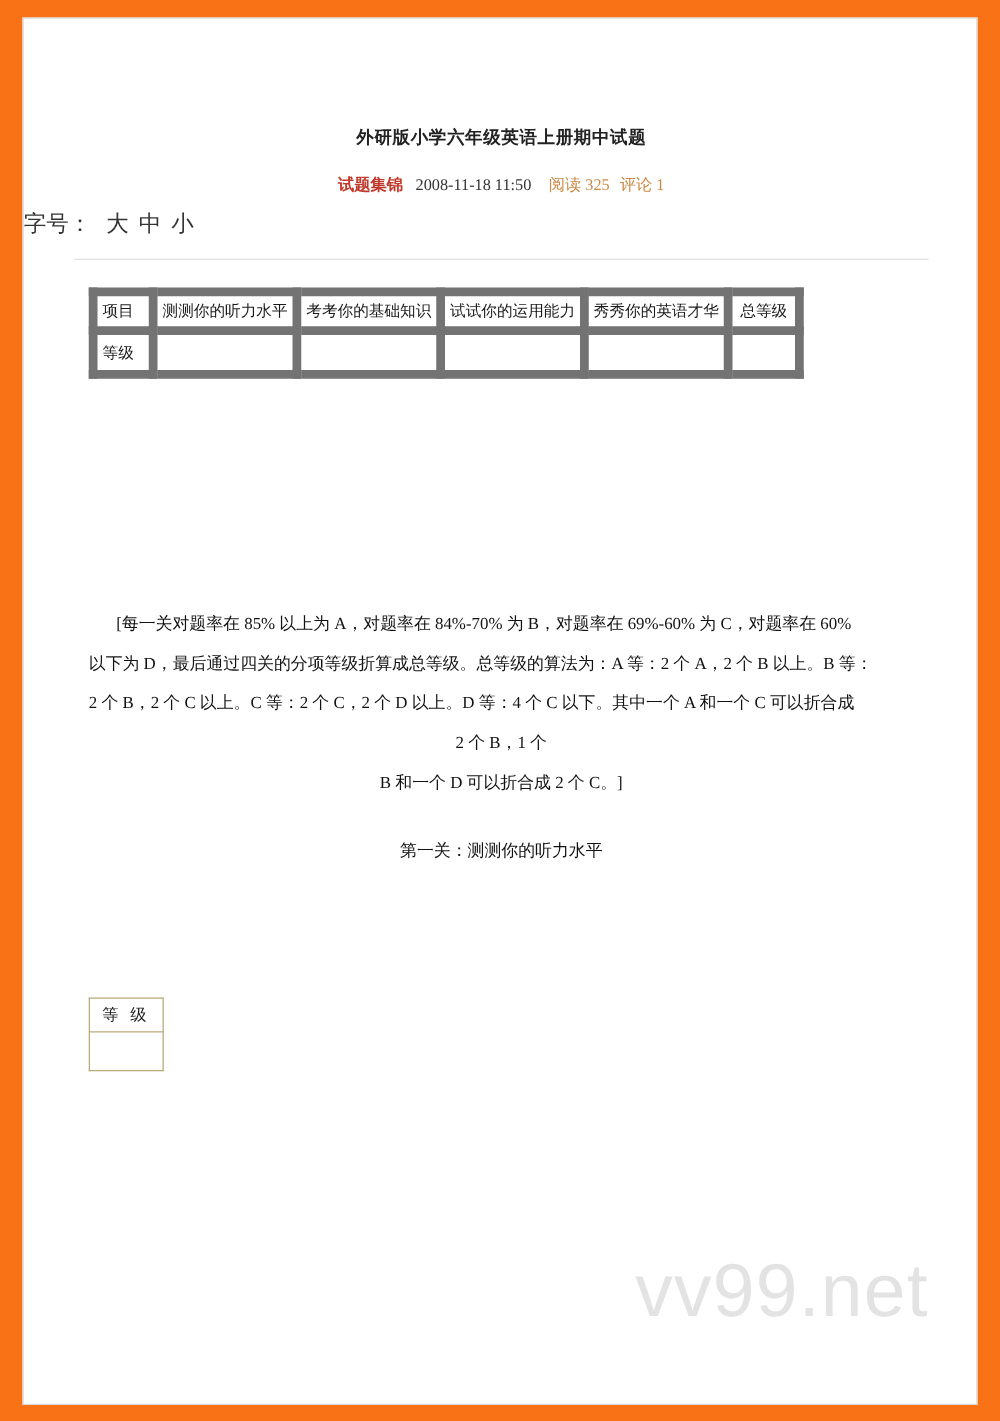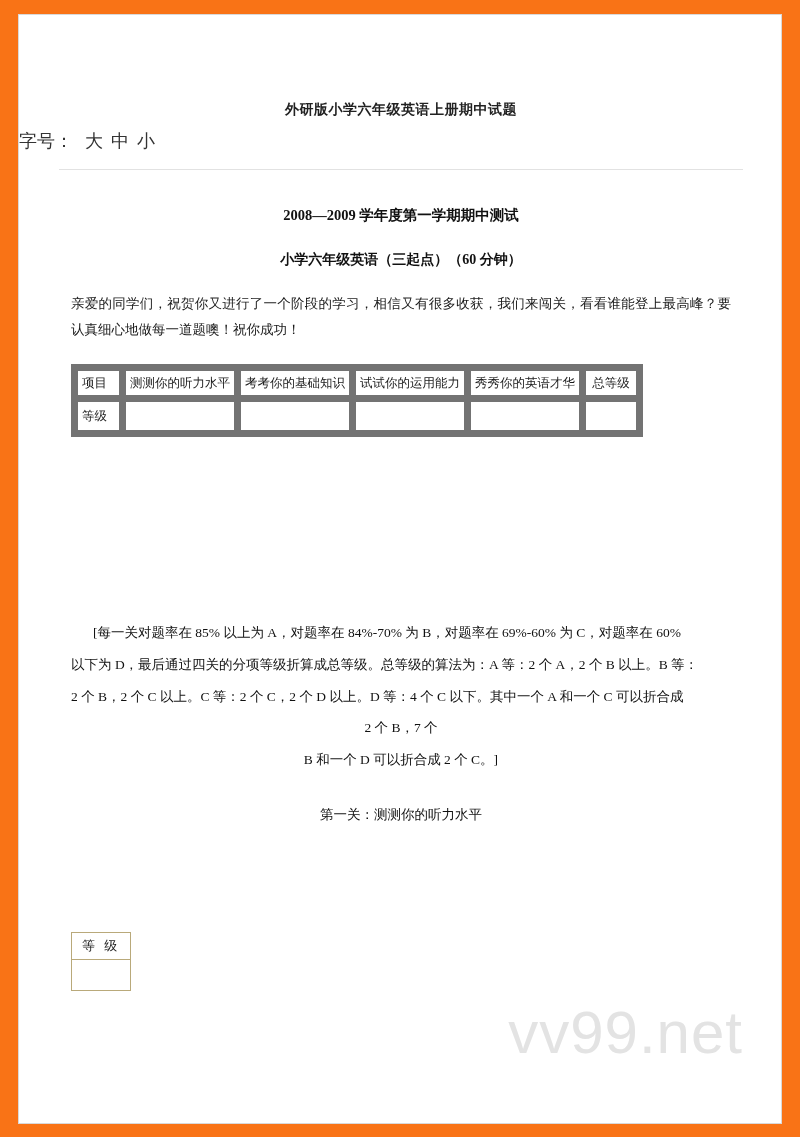--- a/index.html
+++ b/index.html
@@ -191,32 +191,30 @@
 </style>
 </head>
 <body>
 
 <div class="page">
   <div class="sheet">
     <div class="content">
 
       <div class="doc-title">外研版小学六年级英语上册期中试题</div>
 
+      <div class="meta-row">
+        <span class="cat">试题集锦</span><span class="date">2008-11-18 11:50</span><span class="reads">阅读 325</span><span class="comments">评论 1</span>
+      </div>
 
       <div class="fontsize-row">
         <span class="label">字号：</span><a href="#">大</a><a href="#">中</a><a href="#">小</a>
       </div>
 
       <div class="rule"></div>
 
-      <div class="body-wrap">
-        <div class="h1-line">2008—2009 学年度第一学期期中测试</div>
-        <div class="h2-line">小学六年级英语（三起点）（60 分钟）</div>
-        <div class="para">亲爱的同学们，祝贺你又进行了一个阶段的学习，相信又有很多收获，我们来闯关，看看谁能登上最高峰？要认真细心地做每一道题噢！祝你成功！</div>
-      </div>
 
       <table class="grade-table">
         <tbody>
             <tr>
           <td class="first">项目</td>
           <td class="c1">测测你的听力水平</td>
           <td class="c2">考考你的基础知识</td>
           <td class="c3">试试你的运用能力</td>
           <td class="c4">秀秀你的英语才华</td>
           <td class="c5">总等级</td>
@@ -231,21 +229,21 @@
         </tr>
       </tbody>
         </table>
 
       <div class="spacer-big"></div>
 
       <div class="rules-block">
         <p class="indent">[每一关对题率在 85% 以上为 A，对题率在 84%-70% 为 B，对题率在 69%-60% 为 C，对题率在 60%</p>
         <p>以下为 D，最后通过四关的分项等级折算成总等级。总等级的算法为：A 等：2 个 A，2 个 B 以上。B 等：</p>
         <p>2 个 B，2 个 C 以上。C 等：2 个 C，2 个 D 以上。D 等：4 个 C 以下。其中一个 A 和一个 C 可以折合成</p>
-        <p class="center">2 个 B，7 个</p>
+        <p class="center">2 个 B，1 个</p>
         <p class="center">B 和一个 D 可以折合成 2 个 C。]</p>
       </div>
 
       <div class="section-head">第一关：测测你的听力水平</div>
 
       <table class="small-table">
         <tbody>
             <tr>
           <td>等 级</td>
         </tr>

